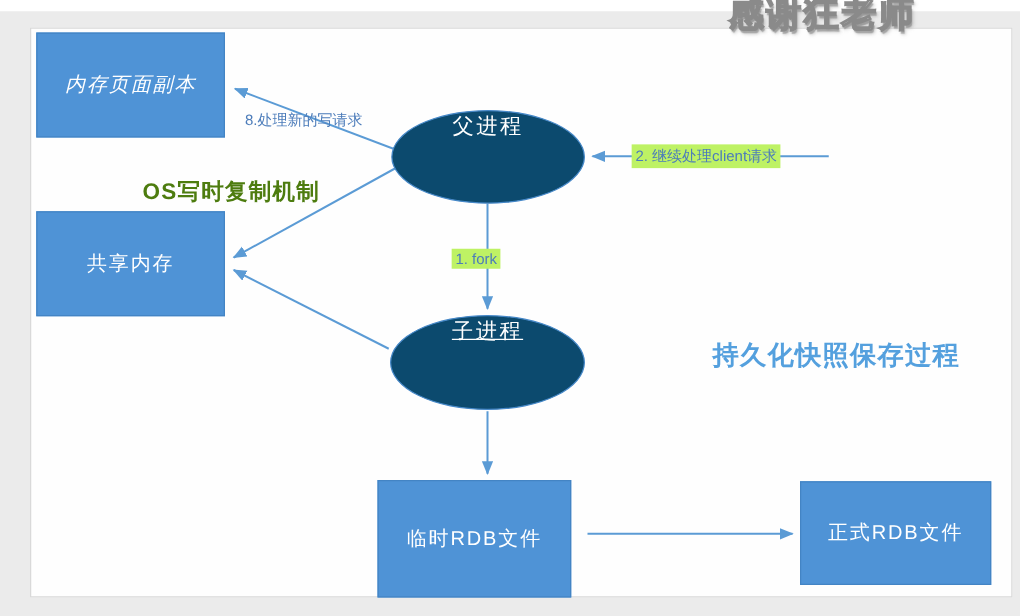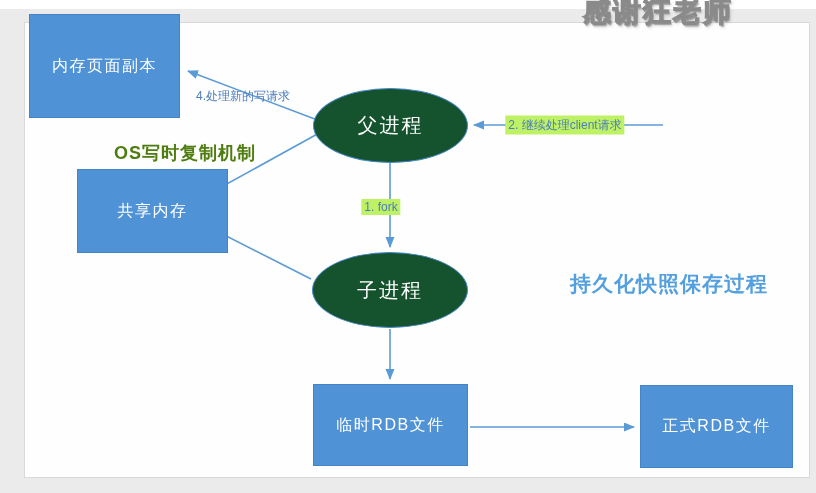--- a/index.html
+++ b/index.html
@@ -7,30 +7,30 @@
   body { font-family:"Liberation Sans", sans-serif; }
   .stage { position:relative; width:816px; height:493px; background:#ffffff; overflow:hidden; }
   .gray-bg { position:absolute; left:0; top:9px; width:816px; height:484px; background:#ebebeb; z-index:0; }
   .panel { position:absolute; left:24px; top:22px; width:786px; height:456px; background:#fefefe;
            border:1px solid #d9d9d9; z-index:1; }
   .lines-svg { position:absolute; left:0; top:0; width:816px; height:493px; z-index:2; pointer-events:none; }
 
   .node-box { position:absolute; background:#4f93d6; border:1px solid #4384c4; z-index:3;
               display:flex; align-items:center; justify-content:center;
               color:#ffffff; font-size:16px; letter-spacing:1.5px; }
-  .node-ellipse { position:absolute; background:#14532d; border:1px solid #4688c8; border-radius:50%;
-              z-index:3; display:flex; align-items:center; justify-content:center;
-              color:#ffffff; font-size:20px; letter-spacing:2px; }
+  .node-ellipse { position:absolute; background:#0c4a6e; border:1px solid #4688c8; border-radius:50%;
+              z-index:3; display:flex; align-items:flex-start; justify-content:center;
+              color:#ffffff; font-size:17px; letter-spacing:2px; }
 
-  .box-memory-copy { left:29px; top:14px;  width:151px; height:104px; }
-  .box-shared-mem  { left:29px; top:169px; width:151px; height:84px;margin-left:48px; }
-  .box-temp-rdb    { left:313px; top:384px; width:155px; height:82px; }
+  .box-memory-copy { left:29px; top:26px;  width:151px; height:84px;font-style:italic; }
+  .box-shared-mem  { left:29px; top:169px; width:151px; height:84px; }
+  .box-temp-rdb    { left:302px; top:384px; width:155px; height:94px; }
   .box-official-rdb{ left:640px; top:385px; width:153px; height:83px; }
   .ellipse-parent  { left:313px; top:88px;  width:155px; height:75px; }
-  .ellipse-child   { left:312px; top:252px; width:156px; height:76px; }
+  .ellipse-child   { left:312px; top:252px; width:156px; height:76px;text-decoration:underline; }
 
   .edge-label { position:absolute; z-index:4; color:#4c7cba; font-size:12px; white-space:nowrap; }
   .on-line { background:#bef264; padding:1px 3px; }
   .lbl-write-request { left:196px; top:88px; }
   .lbl-fork          { left:381px; top:207px; transform:translate(-50%,-50%); }
   .lbl-client        { left:565px; top:125px; transform:translate(-50%,-50%); }
   .lbl-write-memory  { left:389px; top:357px; transform:translate(-50%,-50%); }
   .lbl-replace       { left:553px; top:426px; transform:translate(-50%,-50%);
                        text-align:center; line-height:15.5px; font-size:12.5px; }
 
@@ -80,18 +80,18 @@
   <div class="node-box box-temp-rdb">
     <span>临时RDB文件</span>
   </div>
   <div class="node-box box-official-rdb">
     <span>正式RDB文件</span>
   </div>
 
   <div class="diagram-title title-cow">OS写时复制机制</div>
   <div class="diagram-title title-process">持久化快照保存过程</div>
 
-  <div class="edge-label lbl-write-request">4.处理新的写请求</div>
+  <div class="edge-label lbl-write-request">8.处理新的写请求</div>
   <div class="edge-label on-line lbl-fork">1. fork</div>
   <div class="edge-label on-line lbl-client">2. 继续处理client请求</div>
 
   <div class="watermark">感谢狂老师</div>
 </div>
 
 </body></html>

